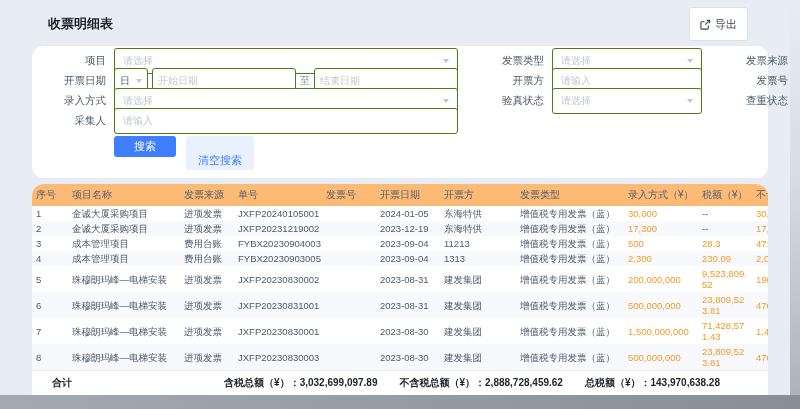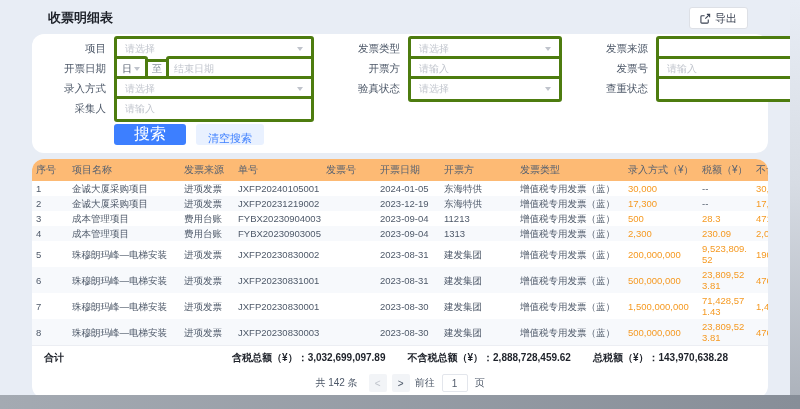--- a/index.html
+++ b/index.html
@@ -6,60 +6,60 @@
   html,body { width: 800px; height: 409px; overflow: hidden; }
   body {
     position: relative;
     background: #e8edf5;
     font-family: "Liberation Sans", sans-serif;
     color: #4e5969;
   }
   
   .topbar { display:flex; align-items:center; justify-content:space-between; padding:7px 52px 5px 48px; }
   .page-title { font-size:13px; font-weight:700; color:#1d2129; }
-  .export-btn { display:flex; align-items:center; gap:4px; height:22px; padding:4px 10px;
+  .export-btn { display:flex; align-items:center; gap:4px; height:22px; padding:16px 10px;
     background:#fff; border:1px solid #dde0e6; border-radius:3px; font-size:11px; color:#3a4252; cursor:pointer; }
   .export-btn svg { display:block; }
 
   .card { background:#fff; border-radius:12px; margin:0 32px; }
 
   
   .filter-card { padding:6px 16px 6px 12px; }
   .f-grid { display:grid; grid-template-columns:1fr 1fr 1fr; column-gap:24px; row-gap:3px; }
   .f-item { display:flex; align-items:center; height:17px; }
   .f-label { flex:0 0 62px; text-align:right; margin-right:8px; font-size:10.5px; color:#4e5969; white-space:nowrap; }
-  .f-select, .f-input { flex:1; height:26px; border:3px solid #4d7c0f; border-radius:3px; background:#fff;
+  .f-select, .f-input { flex:1; height:26px; border:1px solid #4d7c0f; border-radius:3px; background:#fff;
     display:flex; align-items:center; padding:0 8px; font-size:10px; min-width:0; }
   .f-select { cursor:pointer; }
   .f-select .ph { flex:1; color:#c2c6ce; overflow:hidden; white-space:nowrap; }
   .f-select .ph.dark { color:#4e5969; }
   .f-input { color:#333; }
   .f-input::placeholder { color:#c2c6ce; }
   .caret { width:0; height:0; border-left:3.5px solid transparent; border-right:3.5px solid transparent; border-top:4px solid #c0c4cc; }
   .f-date-group { flex:1; display:flex; align-items:center; gap:4px; min-width:0; }
   .f-gran { flex:0 0 34px; padding:0 5px; }
   .f-date { padding:0 5px; }
   .f-sep { font-size:10px; color:#86909c; }
   .btn-row { display:flex; gap:10px; margin:7px 0 2px 70px; }
-  .btn-primary { height:21px; padding:0 20px; background:#3d7fff; color:#fff; border:none; border-radius:3px; font-size:16px; cursor:pointer; }
-  .btn-light { height:21px; padding:7px 12px; background:#e9f1ff; color:#3d7fff; border:none; border-radius:3px; font-size:11px; cursor:pointer; }
+  .btn-primary { height:21px; padding:0 20px; background:#3d7fff; color:#fff; border:none; border-radius:3px; font-size:11px; cursor:pointer; }
+  .btn-light { height:21px; padding:17px 12px; background:#e9f1ff; color:#3d7fff; border:none; border-radius:3px; font-size:11px; cursor:pointer; }
 
   
   .table-card { margin-top:6px; overflow:hidden; }
   .table-scroll { overflow:hidden; width:100%; }
   table { border-collapse:collapse; table-layout:fixed; width:804px; }
   thead th { background:#fdba74; font-size:10px; color:#556070; font-weight:400; text-align:left;
     padding:4px 4px; white-space:nowrap; overflow:hidden; }
   tbody td { font-size:9.5px; color:#4e5969; padding:2px 4px; line-height:11px;
     white-space:nowrap; overflow:hidden; vertical-align:middle; }
   tbody tr:nth-child(even) { background:#f7f9fc; }
   td.amt { color:#f59a23; white-space:normal; word-break:break-all; }
 
   
-  .summary { display:flex; align-items:center; border-top:1px solid #eceef3; padding:5px 12px;
+  .summary { display:flex; align-items:center; border-top:1px solid #eceef3; padding:5px 20px;
     font-size:10px; font-weight:700; color:#1d2129; }
   .sums { margin-left:auto; display:flex; gap:22px; padding-right:28px;text-align:center; }
 
   
   .pagination { display:flex; align-items:center; justify-content:center; gap:5px; padding:4px 0 6px; font-size:10px; color:#4e5969; }
   .total-count { margin-right:6px; }
   .pg-btn { min-width:18px; height:18px; border:none; background:#f2f4f7; border-radius:2px;
     font-size:10px; color:#4e5969; cursor:pointer; padding:0 3px; font-family:inherit; }
   .pg-btn.active { background:#3d7fff; color:#fff; }
   .pg-btn.dots { background:transparent; }
@@ -114,20 +114,21 @@
       </div>
     </div>
 
     <div class="f-item">
       <span class="f-label">开票日期</span>
       <div class="f-date-group">
         <div class="f-select f-gran">
           <span class="ph dark">日</span>
           <span class="caret"></span>
         </div>
+        <input class="f-input f-date" placeholder="开始日期" style="">
         <span class="f-sep">至</span>
         <input class="f-input f-date" placeholder="结束日期" style="">
       </div>
     </div>
     <div class="f-item">
       <span class="f-label">开票方</span>
       <input class="f-input" placeholder="请输入" style="">
     </div>
     <div class="f-item">
       <span class="f-label">发票号</span>

